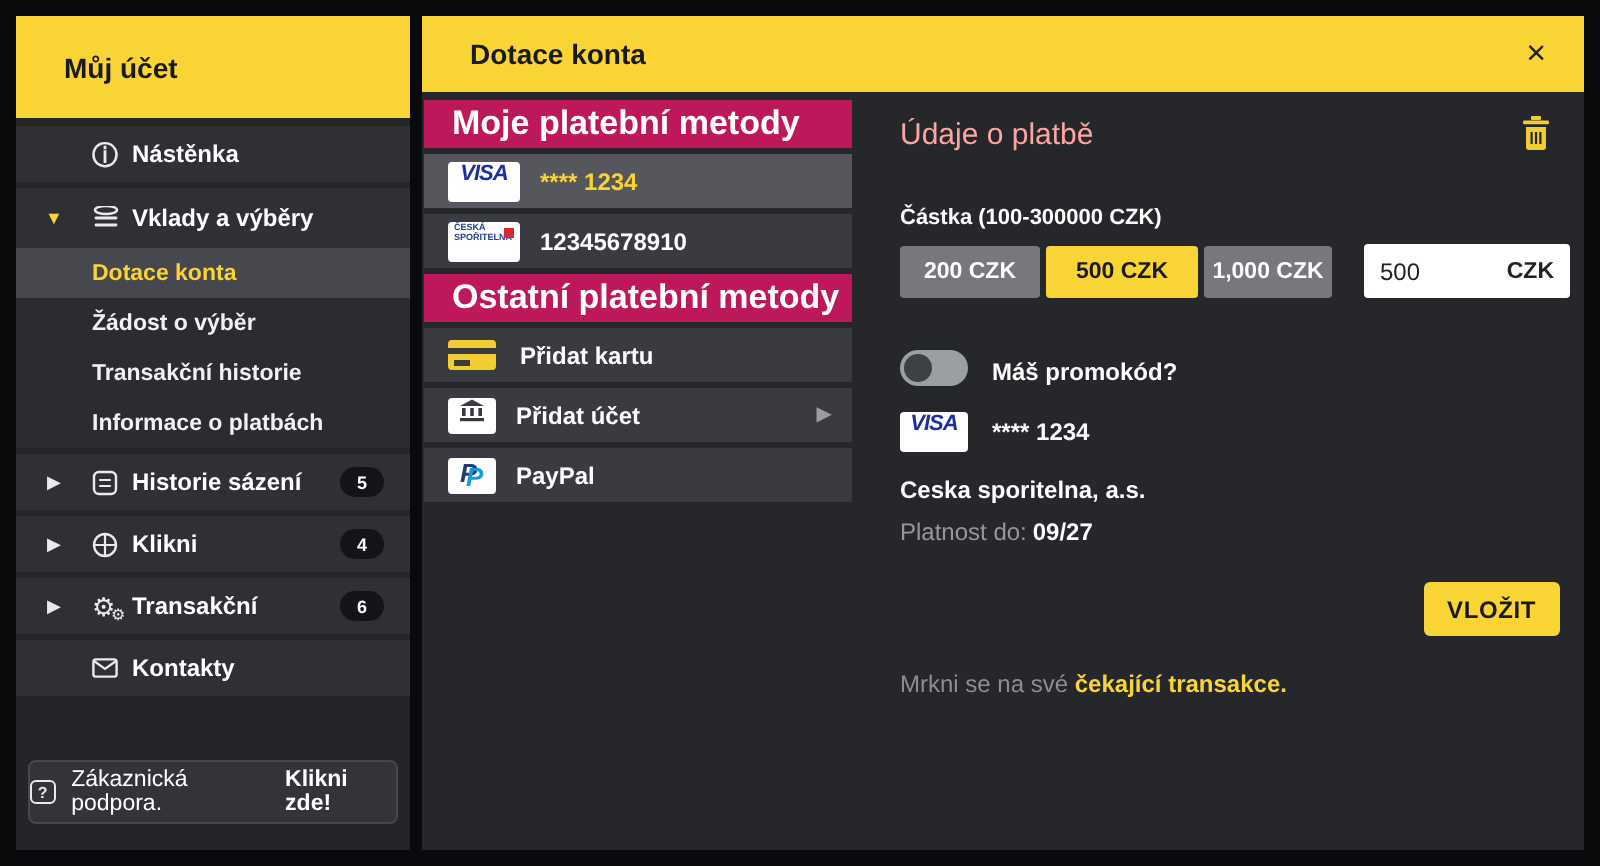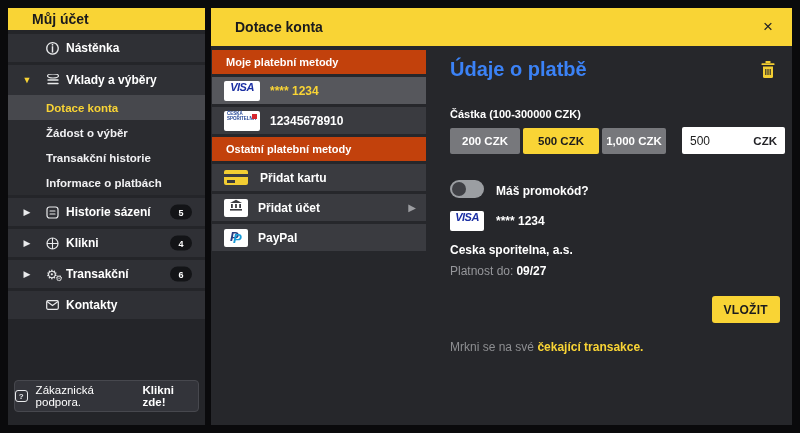--- a/index.html
+++ b/index.html
@@ -2,21 +2,21 @@
 <html><head>
 <meta charset="utf-8">
 <style>
   * { margin:0; padding:0; box-sizing:border-box; }
   html,body { width:800px; height:433px; overflow:hidden; background:#0A0A0C;
               font-family:"Liberation Sans","DejaVu Sans",sans-serif; }
   .frame { position:relative; width:800px; height:433px; background:#0A0A0C; }
 
   
   .sidebar { position:absolute; left:8px; top:8px; width:197px; height:417px; background:#242529; }
-  .side-header { height:22px; background:#F9D435; color:#1A1A1D; font-weight:bold; font-size:14px;
+  .side-header { height:51px; background:#F9D435; color:#1A1A1D; font-weight:bold; font-size:14px;
                  display:flex; align-items:center; padding-left:24px; }
   .nav { padding-top:4px; }
   .sblock { background:#2F3035; margin-bottom:3px; }
   .sgroup { background:#2B2C30; margin-bottom:3px; }
   .srow { height:28px; display:flex; align-items:center; color:#FFFFFF; font-size:12px;
           font-weight:bold; position:relative; cursor:pointer; }
   .sgroup .srow { height:30px; background:#2F3035; }
   .expander { width:38px; text-align:center; font-size:9px; color:#E9EAEC; flex:0 0 38px; }
   .expander.yellow { color:#F9D435; }
   .micon { width:20px; flex:0 0 20px; display:flex; align-items:center; justify-content:flex-start;
@@ -37,22 +37,22 @@
 
   
   .panel { position:absolute; left:211px; top:8px; right:8px; bottom:8px; background:#26272B; }
   .panel-header { height:38px; background:#F9D435; display:flex; align-items:center;
                   justify-content:space-between; padding:0 13px 0 24px; color:#1A1A1D;
                   font-weight:bold; font-size:14px; }
   .close { font-size:17px; font-weight:normal; color:#222226; cursor:pointer; padding:2px 6px; }
 
   
   .methods { position:absolute; left:1px; top:42px; width:214px; }
-  .mhead { height:24px; margin-bottom:3px; background:#c2410c; display:flex; align-items:center;
-           padding-left:14px; color:#FFFFFF; font-size:11px; font-weight:bold; }
+  .mhead { height:24px; margin-bottom:3px; background:#be185d; display:flex; align-items:center;
+           padding-left:14px; color:#FFFFFF; font-size:17px; font-weight:bold; }
   .mrow { height:27px; margin-bottom:3px; background:#3A3B40; display:flex; align-items:center;
           padding-left:12px; gap:10px; color:#FFFFFF; font-size:12px; font-weight:bold;
           cursor:pointer; position:relative; }
   .mrow.selected { background:#56575C; }
   .mrow.selected .mlabel { color:#F9D435; }
   .logo-box { width:36px; height:20px; background:#FFFFFF; border-radius:2px; display:flex;
               align-items:flex-start; justify-content:center; position:relative; flex:0 0 36px; }
   .visa-txt { color:#1B2FA3; font-style:italic; font-weight:bold; font-size:11px; letter-spacing:-0.5px; }
   .cs-txt { font-size:4.5px; font-weight:bold; color:#1F4294; line-height:5px; text-align:left;
             width:100%; padding-left:3px; }
@@ -61,21 +61,21 @@
                margin-right:2px; flex:0 0 24px; }
   .card-icon::before { content:""; position:absolute; left:0; right:0; top:4px; height:3px; background:#3A3B40; }
   .card-icon::after { content:""; position:absolute; left:3px; bottom:2.5px; width:8px; height:2.5px; background:#3A3B40; }
   .row-arrow { position:absolute; right:10px; color:#9C9DA1; font-size:10px; }
   .pp-p1 { color:#253B80; font-weight:bold; font-style:italic; font-size:13px; position:absolute; left:6px; top:0px; }
   .pp-p2 { color:#179BD7; font-weight:bold; font-style:italic; font-size:13px; position:absolute; left:9px; top:2px; }
 
   
   .details { position:absolute; left:215px; top:38px; right:0; bottom:0; padding:12px 0 0 24px; }
   .dtitle-row { display:flex; justify-content:space-between; align-items:center; padding-right:16px; }
-  .dtitle { color:#3b82f6; font-size:20px; font-weight:bold; }
+  .dtitle { color:#fca5a5; font-size:15px; font-weight:normal; }
   .trash { cursor:pointer; display:flex; }
   .amount-label { margin-top:27px; color:#FFFFFF; font-size:11px; font-weight:bold; }
   .preset-row { margin-top:7px; display:flex; align-items:center; }
   .preset { height:26px; display:flex; align-items:center; justify-content:center; border-radius:2px;
             background:#77787C; color:#FFFFFF; font-size:11.5px; font-weight:bold; margin-right:3px;
             cursor:pointer; }
   .preset.p1 { width:70px; } .preset.p2 { width:76px; } .preset.p3 { width:64px; }
   .preset.selected { background:#F9D435; color:#1B1B1E; }
   .amount-box { margin-left:13px; width:103px; height:27px; background:#FFFFFF; border-radius:2px;
                 display:flex; align-items:center; padding:0 8px; }

